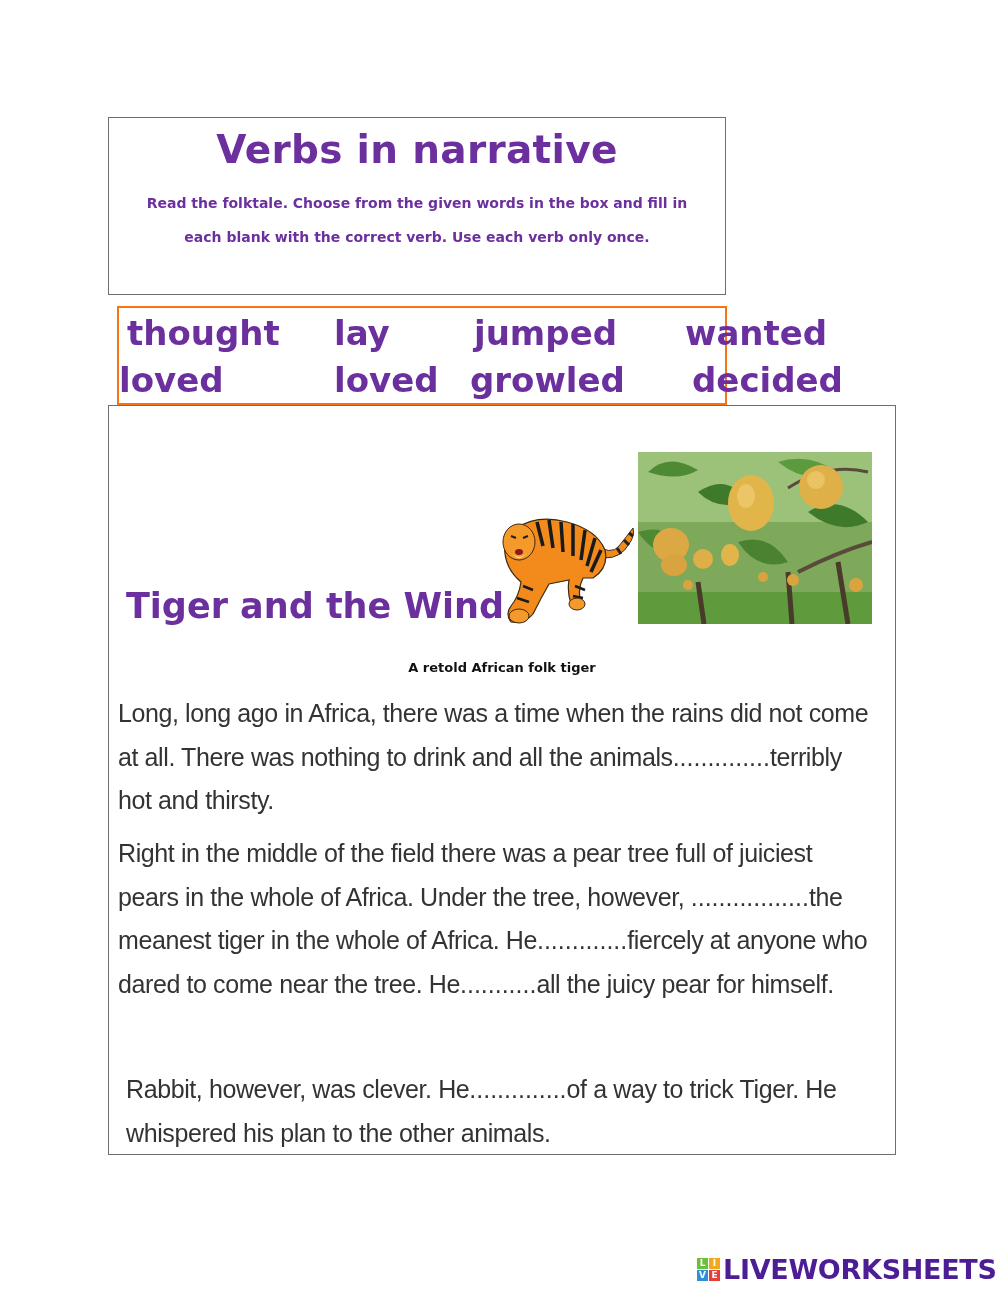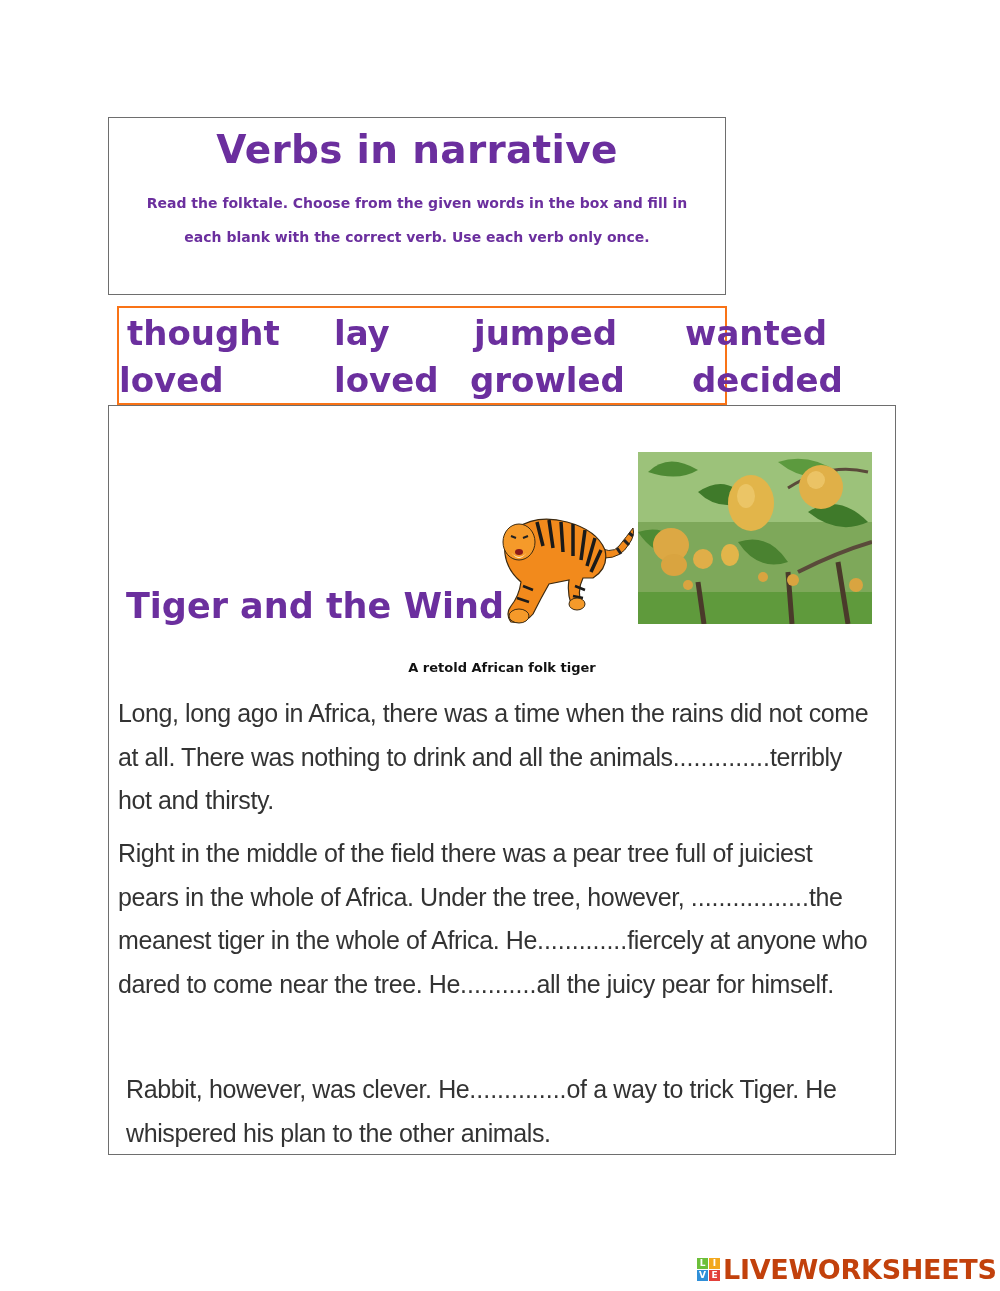--- a/index.html
+++ b/index.html
@@ -17,21 +17,21 @@
   .para { position: absolute; left: 9px; right: 20px; font-family: "Liberation Sans", sans-serif; font-size: 25px; line-height: 43.5px; color: #333; letter-spacing: -0.4px; font-weight: 300; }
   #p1 { top: 286px; }
   #p2 { top: 426px; }
   #p3 { top: 654px; }
   .blank { letter-spacing: 0px; }
   #tiger { position: absolute; left: 388px; top: 100px; width: 142px; height: 120px; }
   #pears { position: absolute; left: 529px; top: 46px; width: 234px; height: 172px; overflow: hidden; }
   #logo { position: absolute; left: 697px; top: 1253px; height: 32px; display: flex; align-items: center; }
   .logo-grid { display: grid; grid-template-columns: 11px 11px; grid-template-rows: 11px 11px; gap: 1px; margin-right: 3px; }
   .logo-grid span { font-family: "DejaVu Sans", sans-serif; font-weight: bold; font-size: 9px; color: #fff; text-align: center; line-height: 11px; }
-  .logo-text { font-family: "DejaVu Sans", sans-serif; font-weight: bold; font-size: 27px; color: #c2410c; letter-spacing: -0.3px; }
+  .logo-text { font-family: "DejaVu Sans", sans-serif; font-weight: bold; font-size: 27px; color: #4c1d95; letter-spacing: -0.3px; }
 </style>
 </head>
 <body>
 
 <div id="header-box" class="box">
   <div class="title purple">Verbs in narrative</div>
   <div class="instr purple">Read the folktale. Choose from the given words in the box and fill in each blank with the correct verb. Use each verb only once.</div>
 </div>
 
 <div id="word-box" class="box">

